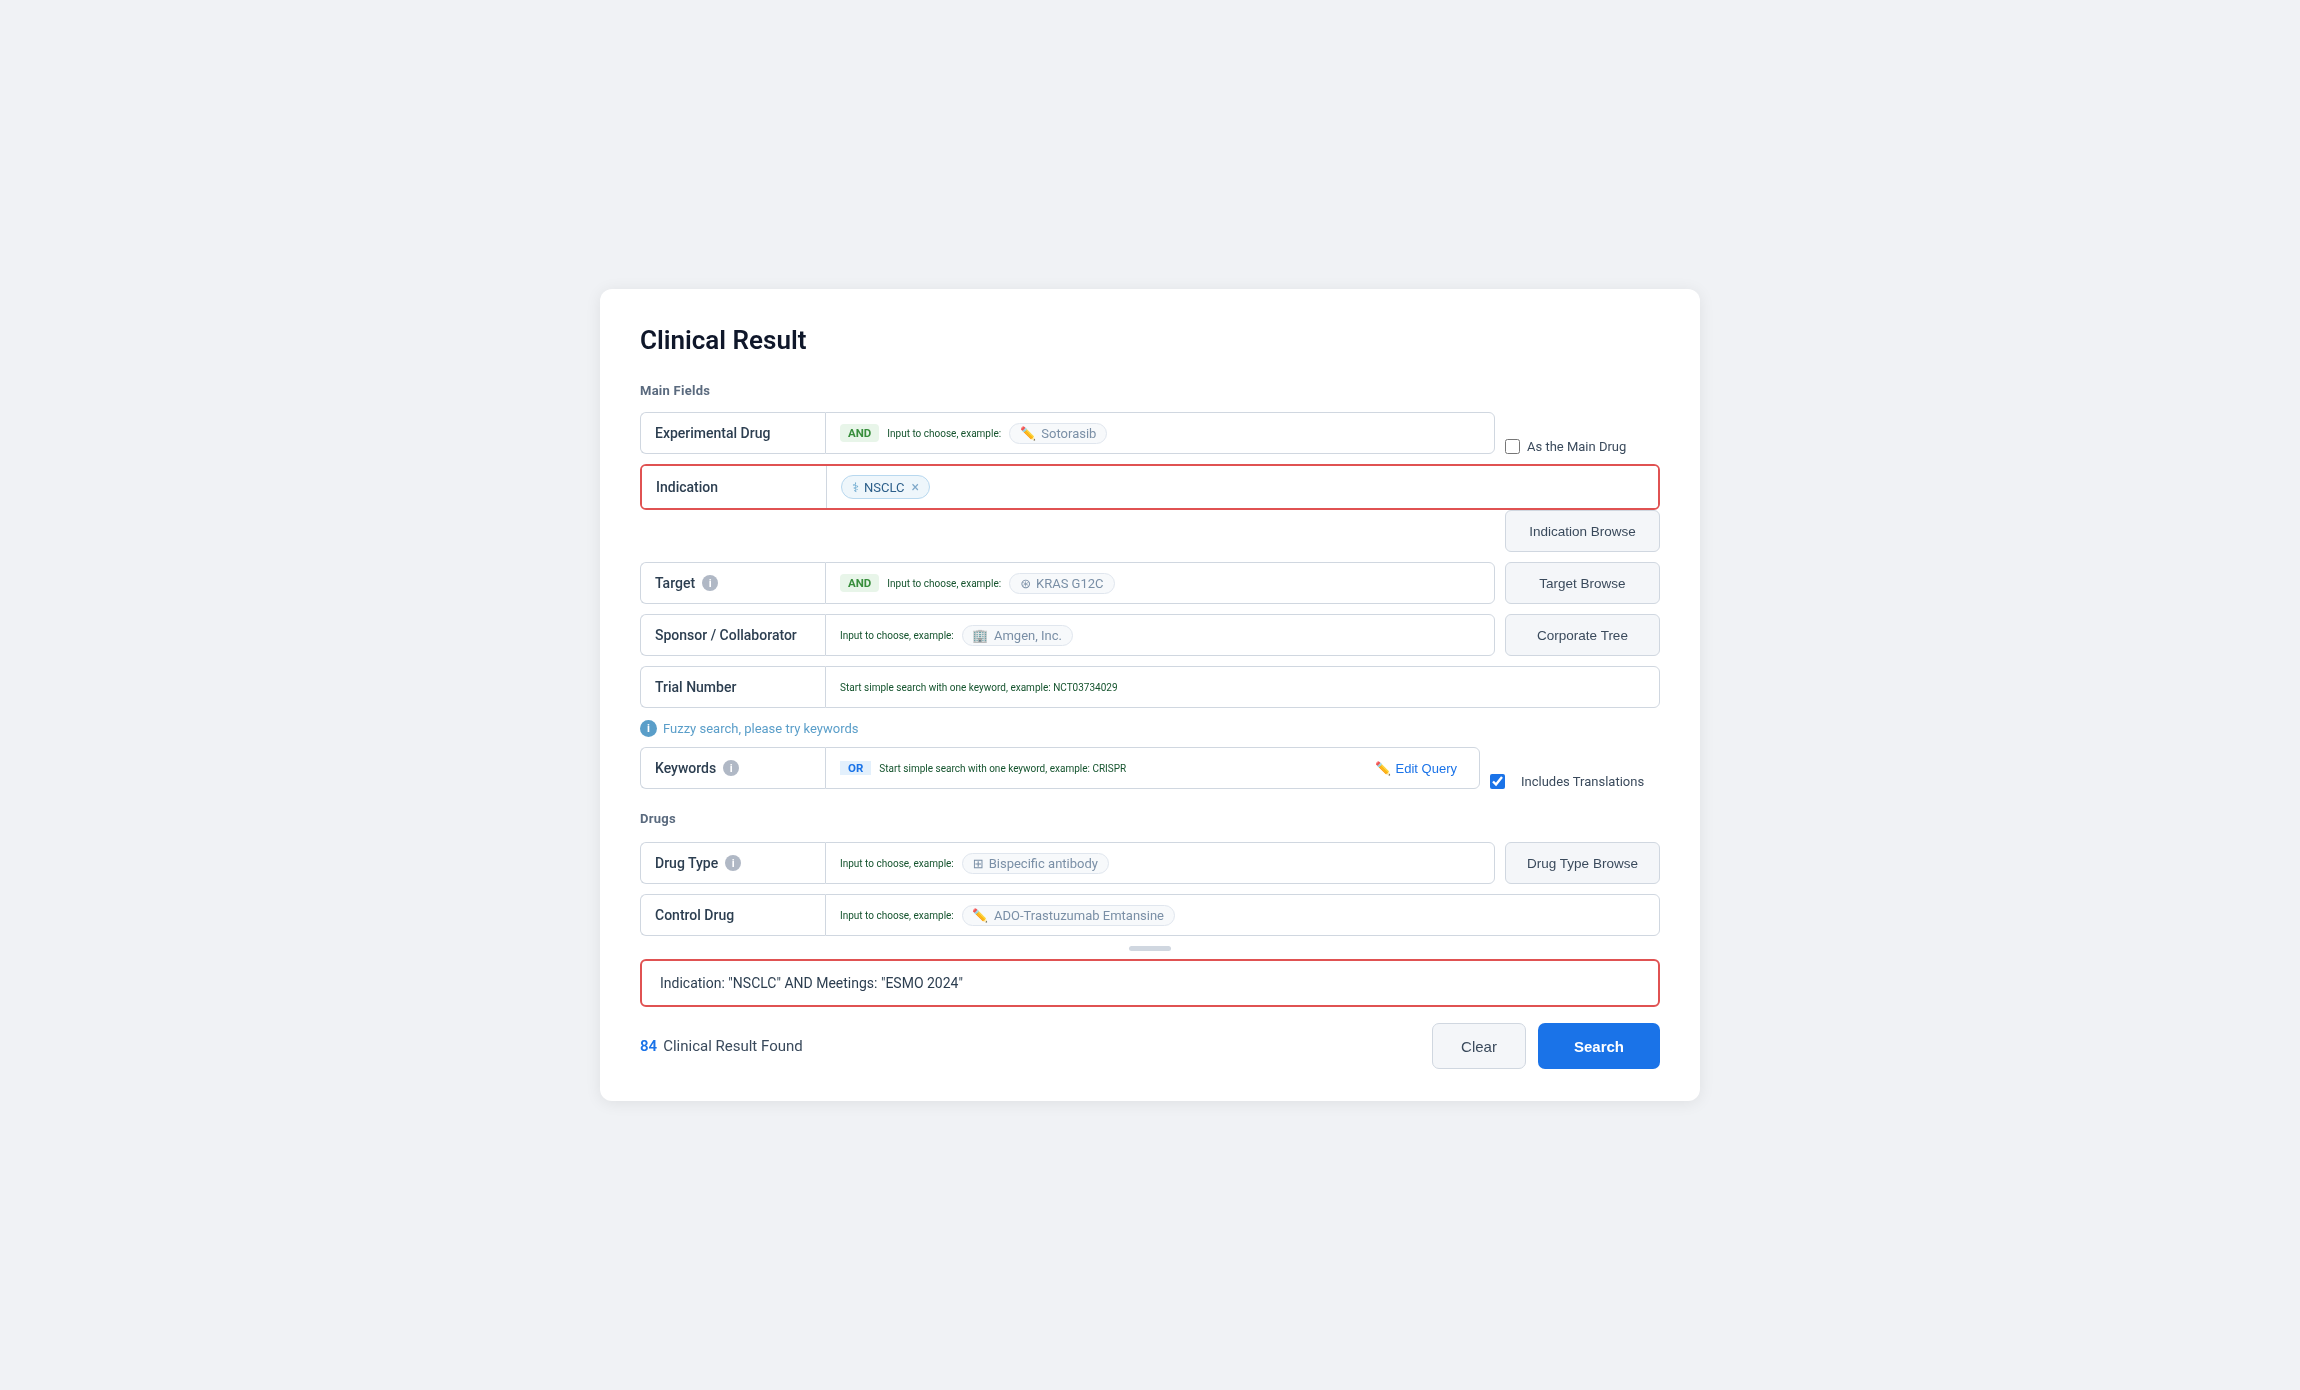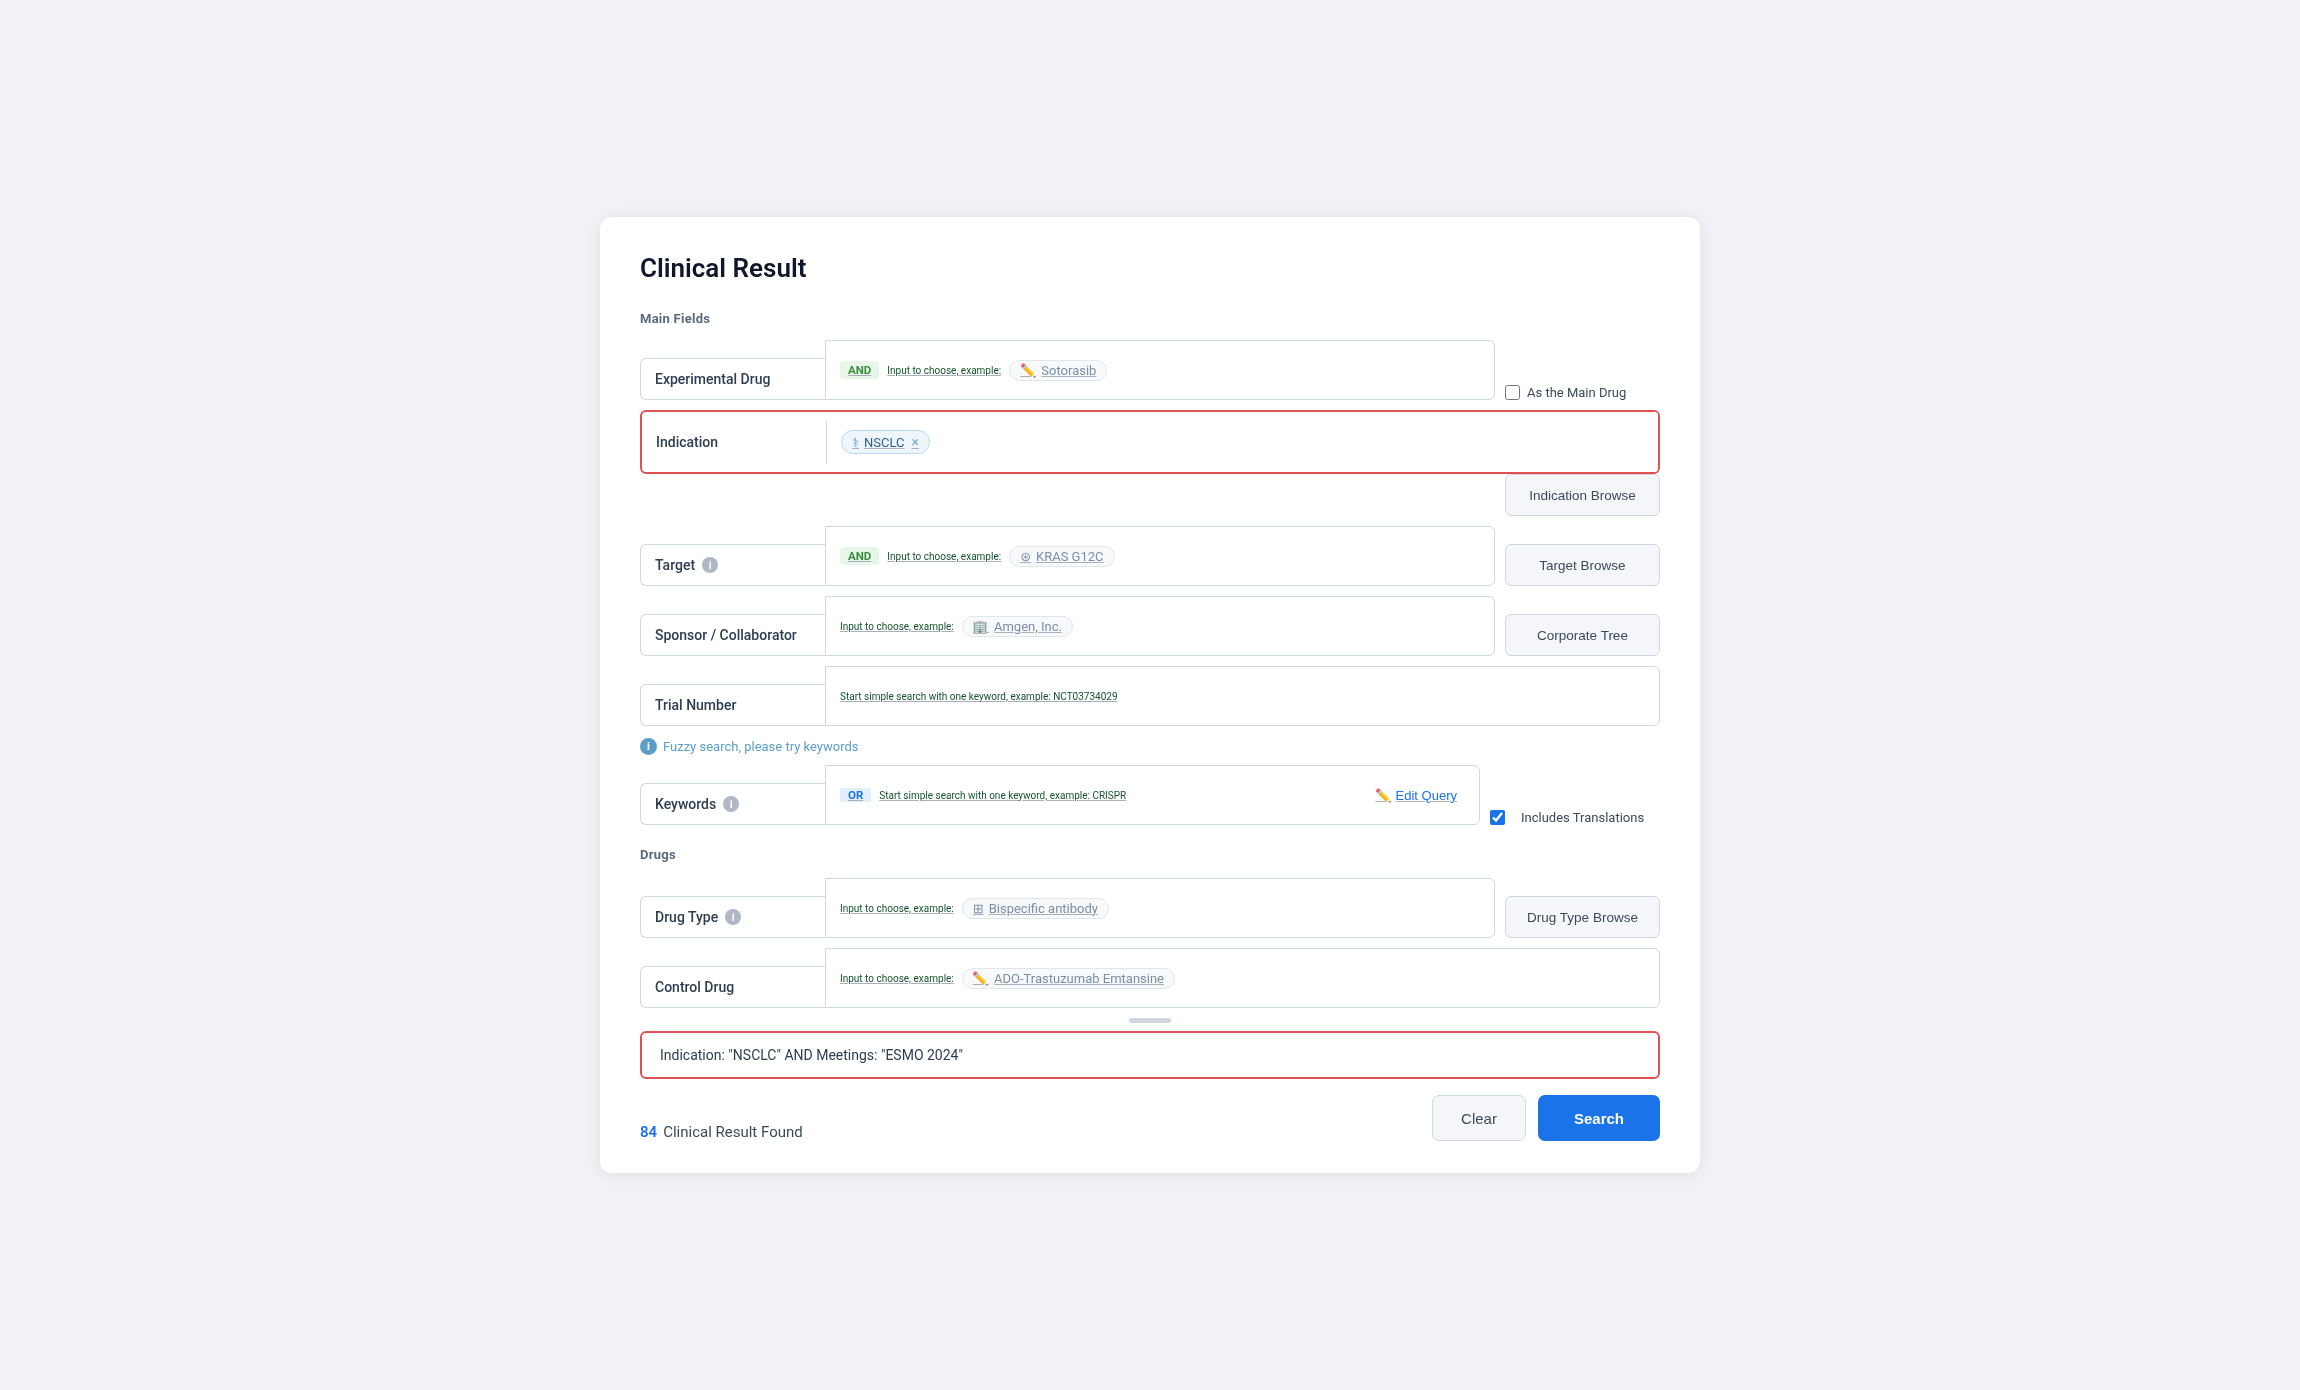--- a/index.html
+++ b/index.html
@@ -67,26 +67,25 @@
       font-weight: 700;
       flex-shrink: 0;
     }
     .field-input {
       flex: 1;
       border: 1px solid #d0d7e0;
       border-radius: 0 6px 6px 0;
       padding: 0 14px;
       font-size: 13.5px;
       color: #aab0ba;
-      height: 60px;
+      height: 42px;
       display: flex;
       align-items: center;
       background: #fff;
       gap: 8px;
-      text-decoration: underline;
     }
     .field-input .and-badge {
       background: #e8f5e9;
       color: #388e3c;
       font-size: 11.5px;
       font-weight: 700;
       border-radius: 4px;
       padding: 2px 8px;
       flex-shrink: 0;
     }
@@ -226,21 +225,21 @@
       border: 2px solid #e05252;
       border-radius: 6px;
       padding: 14px 18px;
       font-size: 14px;
       color: #2c3e50;
       margin-bottom: 16px;
       background: #fff;
     }
     .results-row {
       display: flex;
-      align-items: flex-end;
+      align-items: center;
       margin-top: 12px;
     }
     .results-count {
       font-size: 15px;
       color: #1a73e8;
       font-weight: 600;
     }
     .results-label {
       font-size: 15px;
       color: #3a4a5c;

